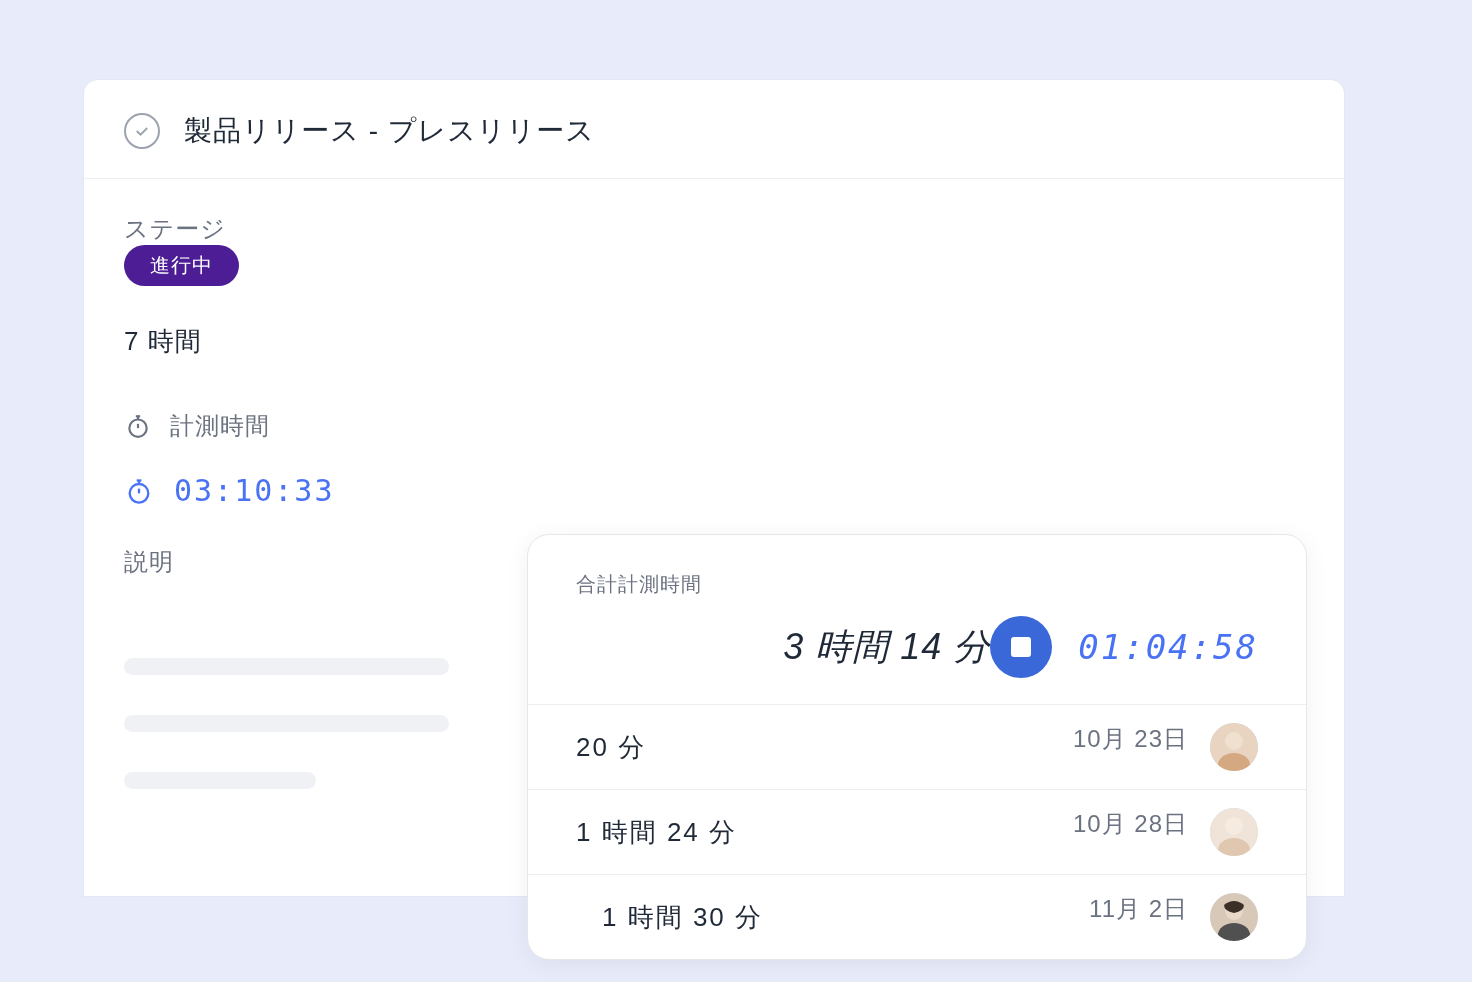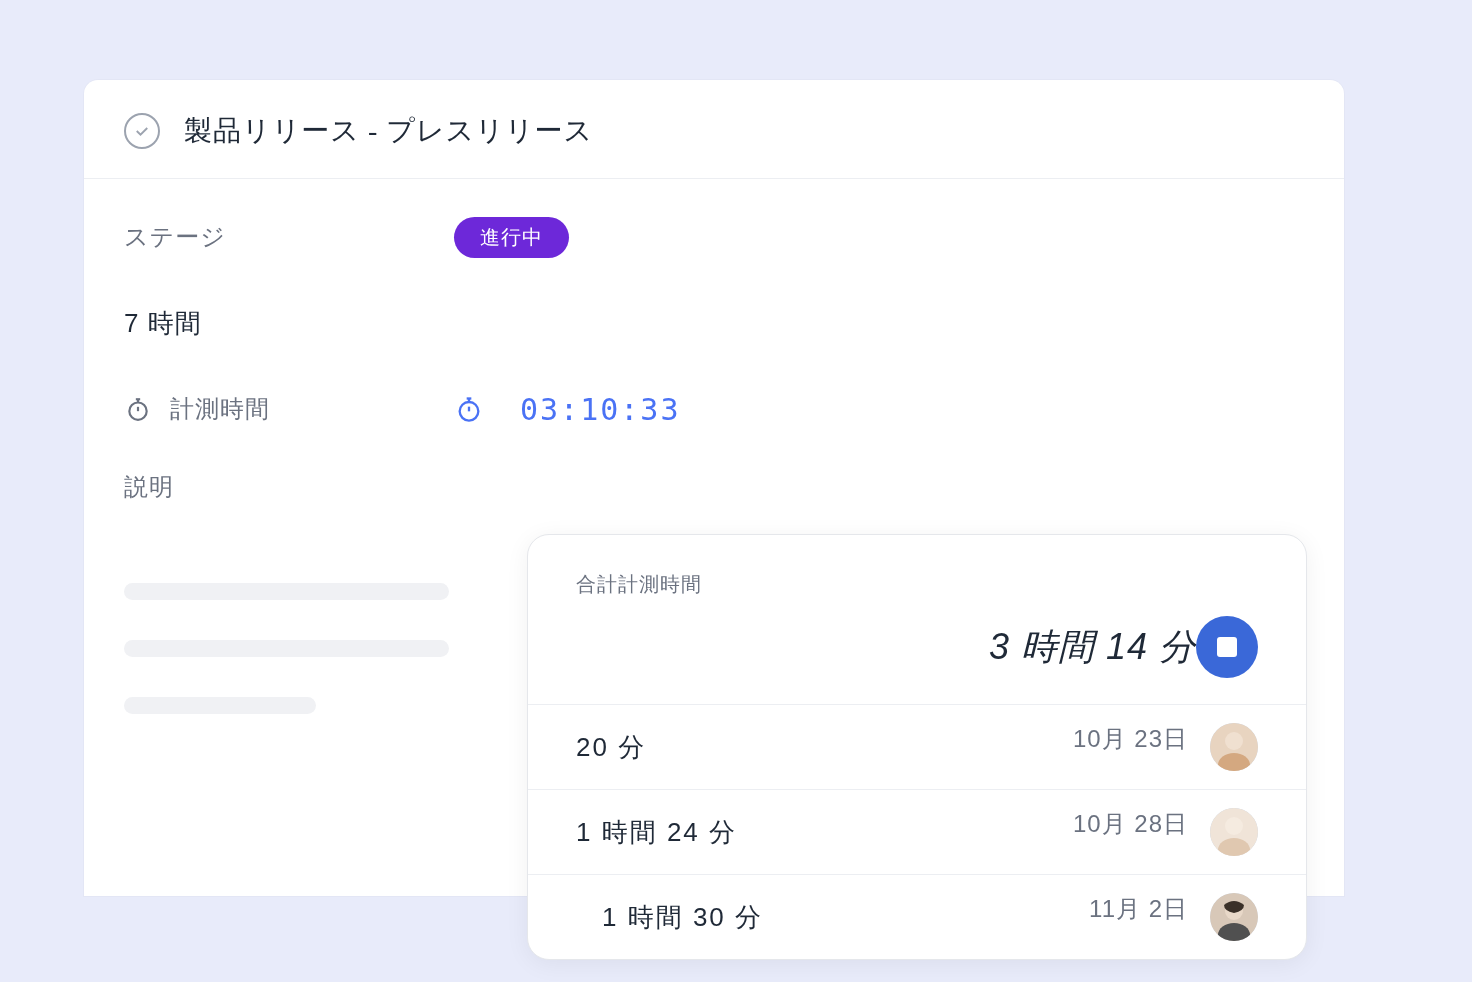--- a/index.html
+++ b/index.html
@@ -22,21 +22,20 @@
       width: 1260px;
       height: 816px;
       box-shadow: 0 0 0 1px rgba(0,0,0,0.02);
     }
     .header {
       display: flex;
       align-items: center;
       gap: 24px;
       padding: 32px 40px 28px 40px;
       border-bottom: 1px solid #eceef2;
-      font-family: Liberation Serif, serif;
     }
     .check-circle {
       width: 36px;
       height: 36px;
       border: 2px solid #9ca3af;
       border-radius: 50%;
       display: flex;
       align-items: center;
       justify-content: center;
       flex-shrink: 0;
@@ -52,58 +51,60 @@
       font-size: 28px;
       font-weight: 400;
       color: #1f2937;
       letter-spacing: 1px;
     }
     .body {
       padding: 34px 40px 0 40px;
     }
     .row {
       display: flex;
-      align-items: center;
+      align-items: flex-start;
       min-height: 48px;
       margin-bottom: 38px;
+      flex-direction: column;
     }
     .label-col {
       width: 330px;
       display: flex;
       align-items: center;
       gap: 18px;
       color: #6b7280;
       font-size: 24px;
       letter-spacing: 1px;
     }
     .label-icon {
       width: 28px;
       height: 28px;
       display: flex;
       align-items: center;
       justify-content: center;
       flex-shrink: 0;
     }
     .pill {
-      background: #6d28d9;
+      background: #4c1d95;
       color: #fff;
       padding: 7px 26px;
       border-radius: 22px;
       font-size: 20px;
       letter-spacing: 1px;
     }
     .value-text {
       font-size: 26px;
       color: #1f2937;
       letter-spacing: 1px;
     }
     .tracked-row {
       display: flex;
       align-items: center;
-      gap: 36px;
+      gap: 20px;
+      margin-top: 31px;
     }
     .stopwatch-blue {
       width: 30px;
       height: 30px;
       display: flex;
       align-items: center;
       justify-content: center;
     }
     .mono-time {
       font-family: ui-monospace, SFMono-Regular, "SF Mono", Menlo, Consolas, monospace;
@@ -300,20 +301,21 @@
 
   <div class="tracker-card">
     <div class="tracker-head">
       <div class="tracker-label">合計計測時間</div>
       <div class="tracker-main">
         <div class="total-time">3 時間 14 分</div>
         <div class="tracker-right">
           <div class="stop-btn">
             <div class="square"></div>
           </div>
+          <div class="running-time">01:04:58</div>
         </div>
       </div>
     </div>
     <div class="entries">
       <div class="entry">
         <span class="entry-dur">20  分</span>
         <div class="entry-right">
           <span class="entry-date">10月 23日</span>
           <span class="avatar">
             <svg viewBox="0 0 48 48">

